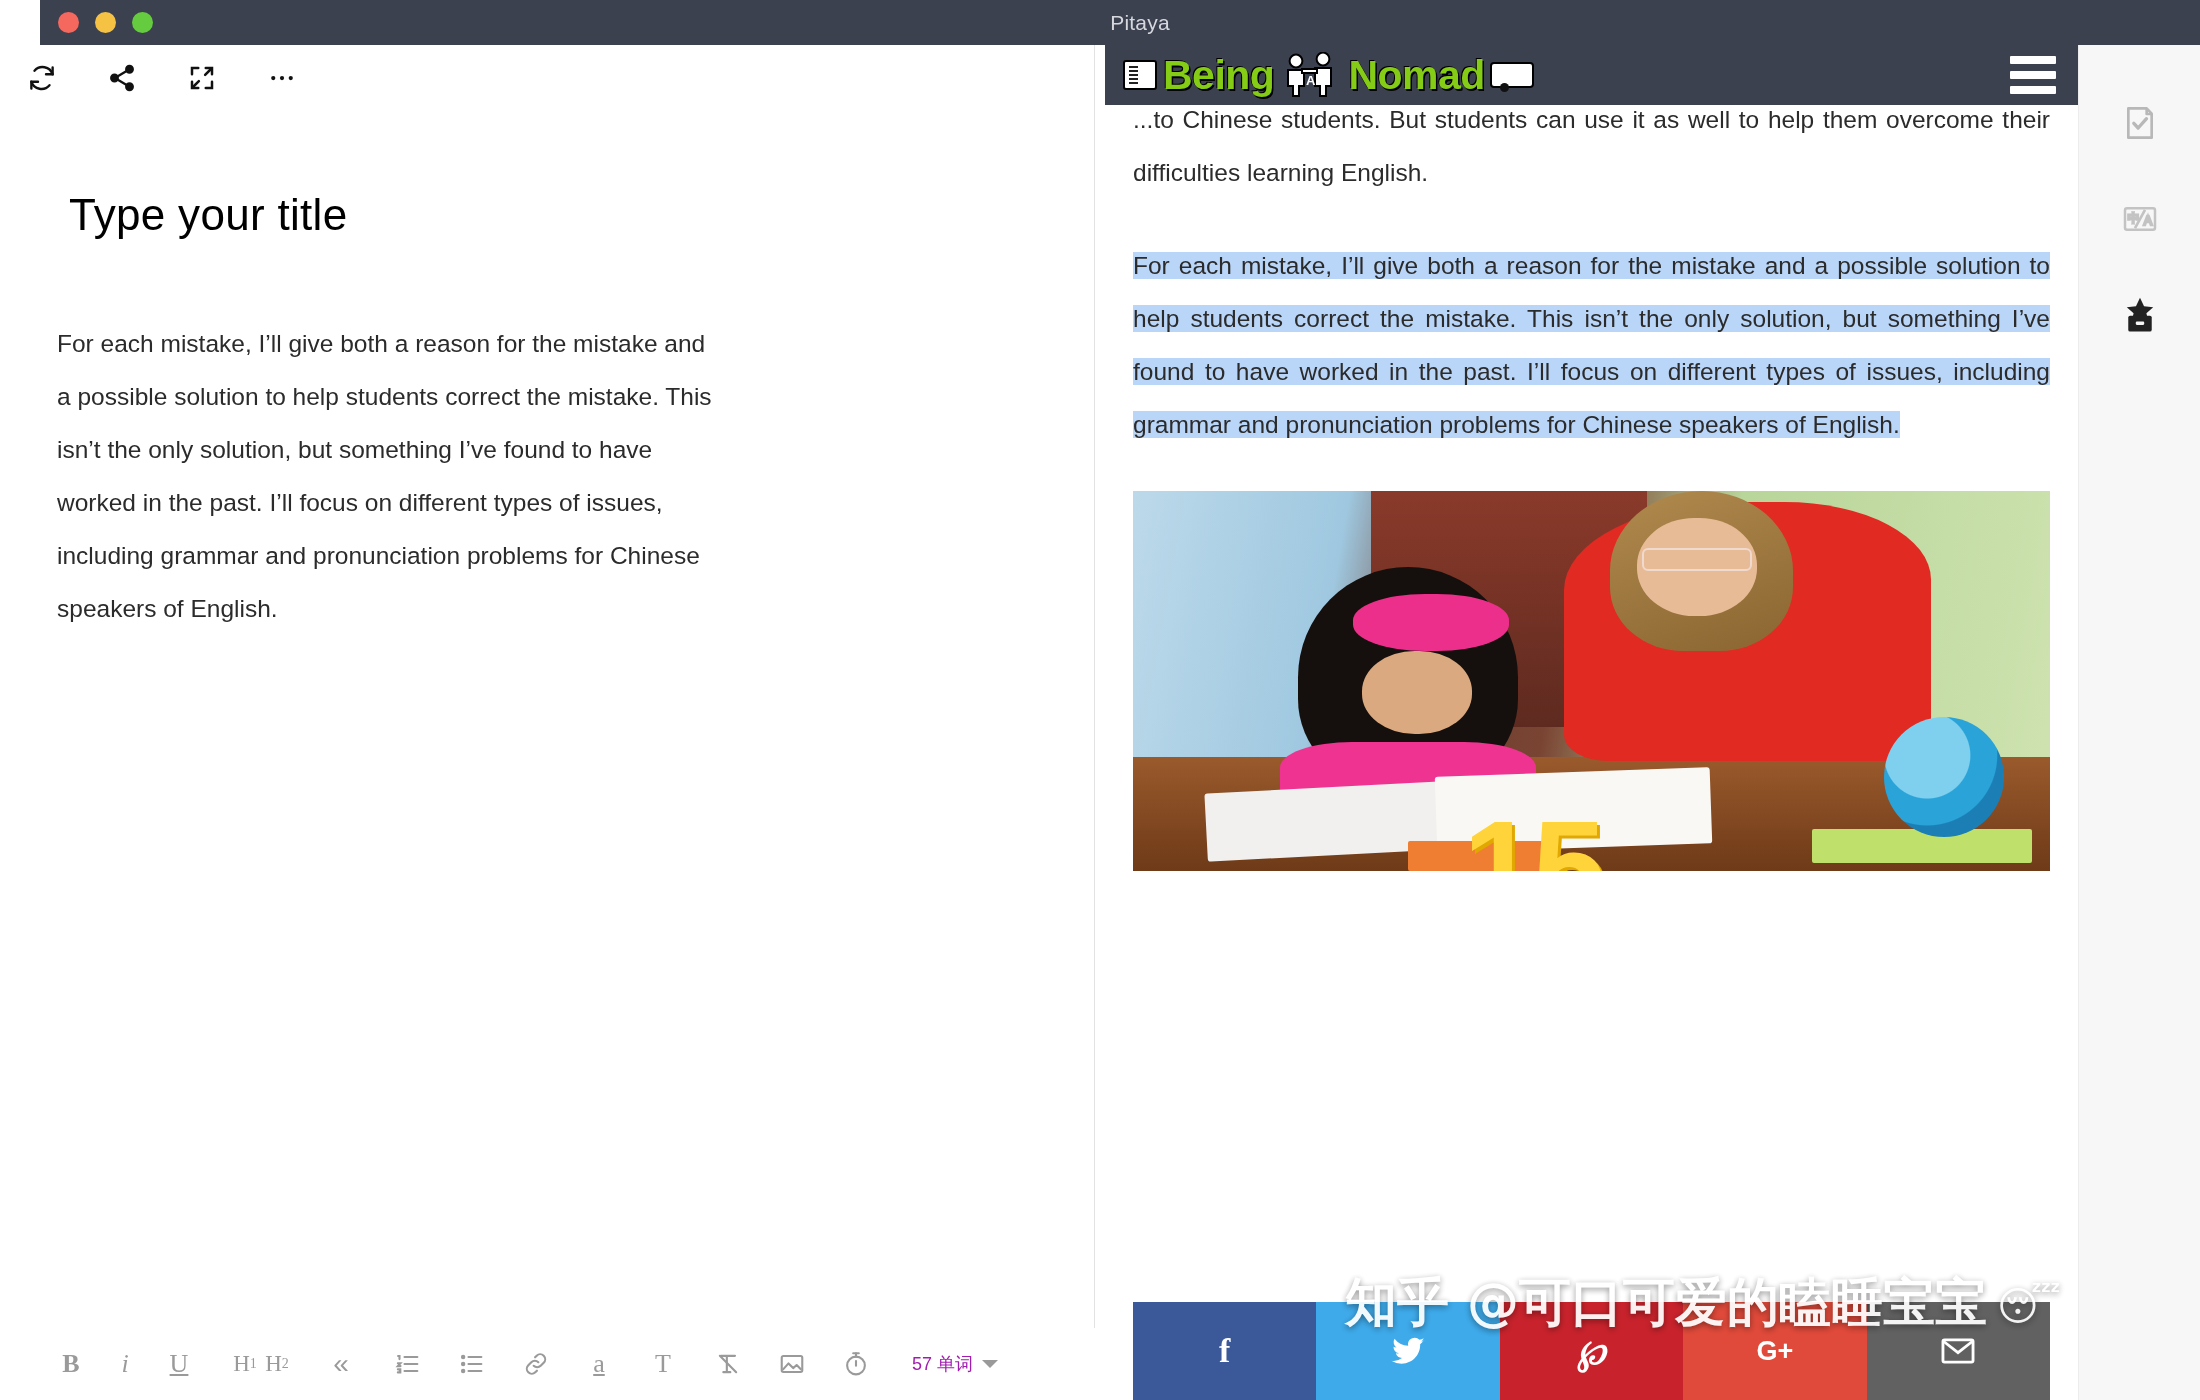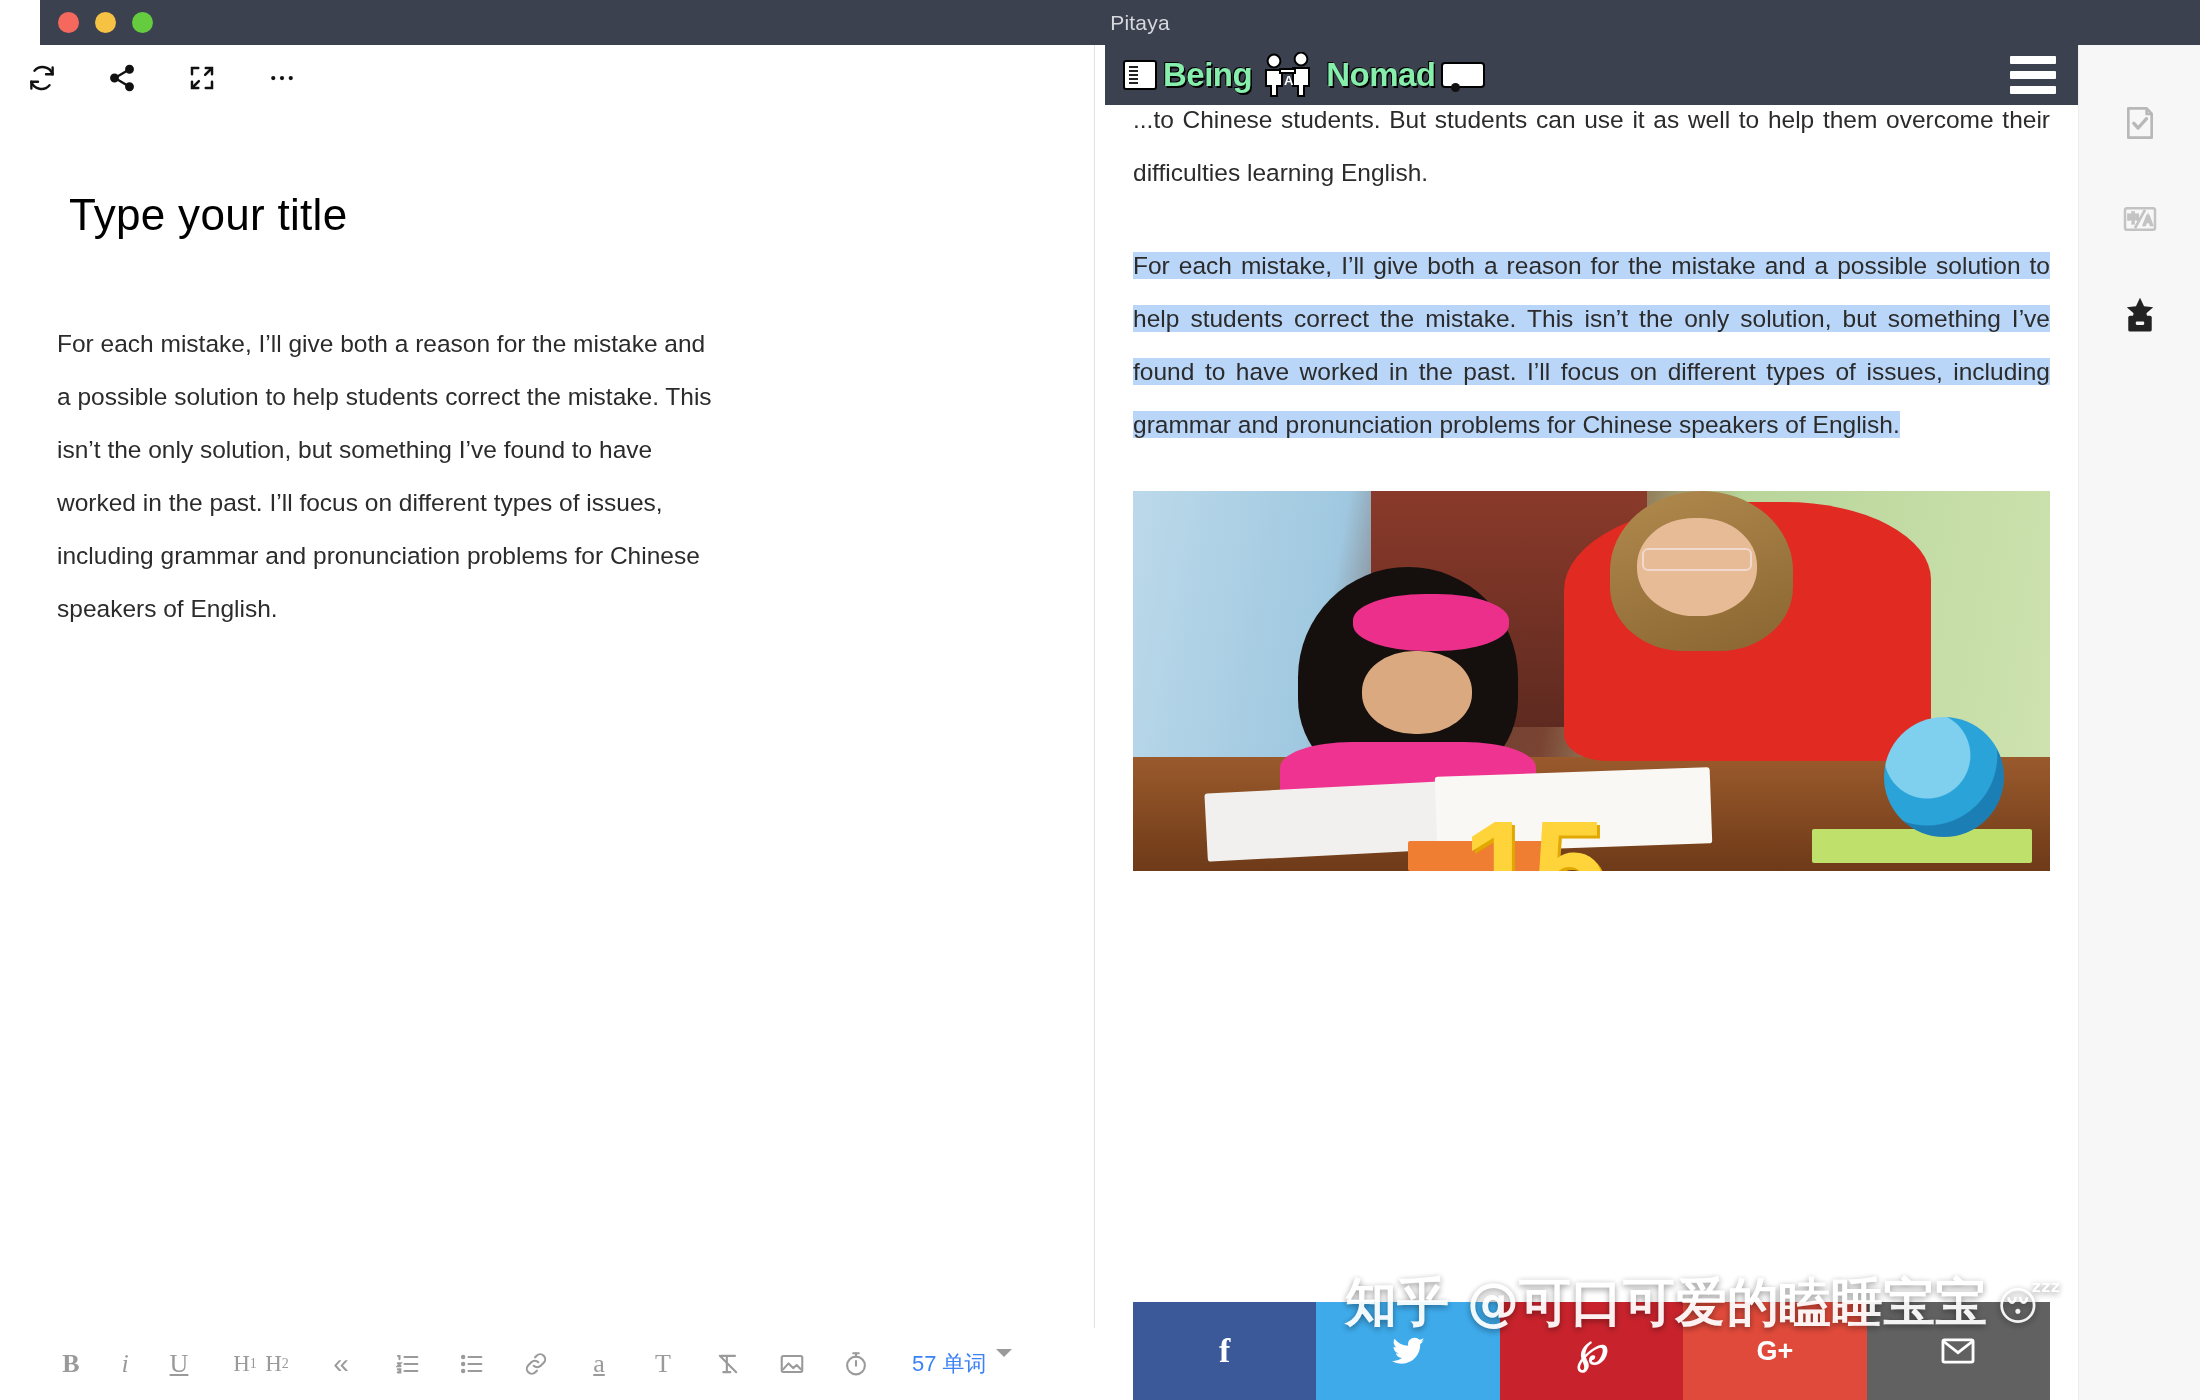--- a/index.html
+++ b/index.html
@@ -71,42 +71,42 @@
   .fmt.i  { font-family:"Liberation Serif", serif; font-style:italic; margin-right:28px;}
   .fmt.u  { font-family:"Liberation Serif", serif; text-decoration:underline; margin-right:40px;}
   .fmt.h  { font-family:"Liberation Serif", serif; font-size:23px; margin-right:6px;}
   .fmt.h.last { margin-right:38px; }
   .fmt.h sub { font-size:14px; }
   .fmt.q  { font-size:28px; margin-right:40px; }
   .fmt.ico{ margin-right:36px; }
   .fmt.ico svg { display:block; }
   .fmt.letter { font-family:"Liberation Serif", serif; margin-right:38px; }
   .wordcount {
-    display:flex; align-items:flex-start; gap:9px;
-    color:#3b82f6; font-size:22px; margin-left:6px; cursor:pointer;
+    display:flex; align-items:center; gap:9px;
+    color:#a21caf; font-size:18px; margin-left:6px; cursor:pointer;
   }
   .caret-dn {
     width:0;height:0;border-left:8px solid transparent;border-right:8px solid transparent;
     border-top:8px solid #9a9a9a;
   }
 
   
   .preview-pane {
     position:absolute; left:1105px; top:45px; width:973px; height:1355px;
     background:#fff; overflow:hidden;
   }
   .site-header {
     position:absolute; left:0; top:0; width:973px; height:60px;
     background:#3c4150; z-index:5;
     display:flex; align-items:center; justify-content:space-between;
     padding:0 22px 0 18px;
   }
   .logo { display:flex; align-items:center; height:46px; }
   .logo-text {
-    color:#86efac; font-size:33px; font-weight:bold; letter-spacing:-0.5px;
+    color:#84cc16; font-size:41px; font-weight:bold; letter-spacing:-0.5px;
     font-family:"Liberation Sans", sans-serif;
     text-shadow:1.5px 1.5px 0 #000, -1px -1px 0 #000;
   }
   .logo-badge {
     width:34px;height:30px;background:#fff;border:2px solid #000;border-radius:3px;
     margin-right:6px; position:relative; flex:0 0 auto;
   }
   .logo-badge::before{
     content:""; position:absolute; left:4px; top:4px; width:9px; height:19px;
     background:repeating-linear-gradient(#222 0 2px, #fff 2px 4px);

